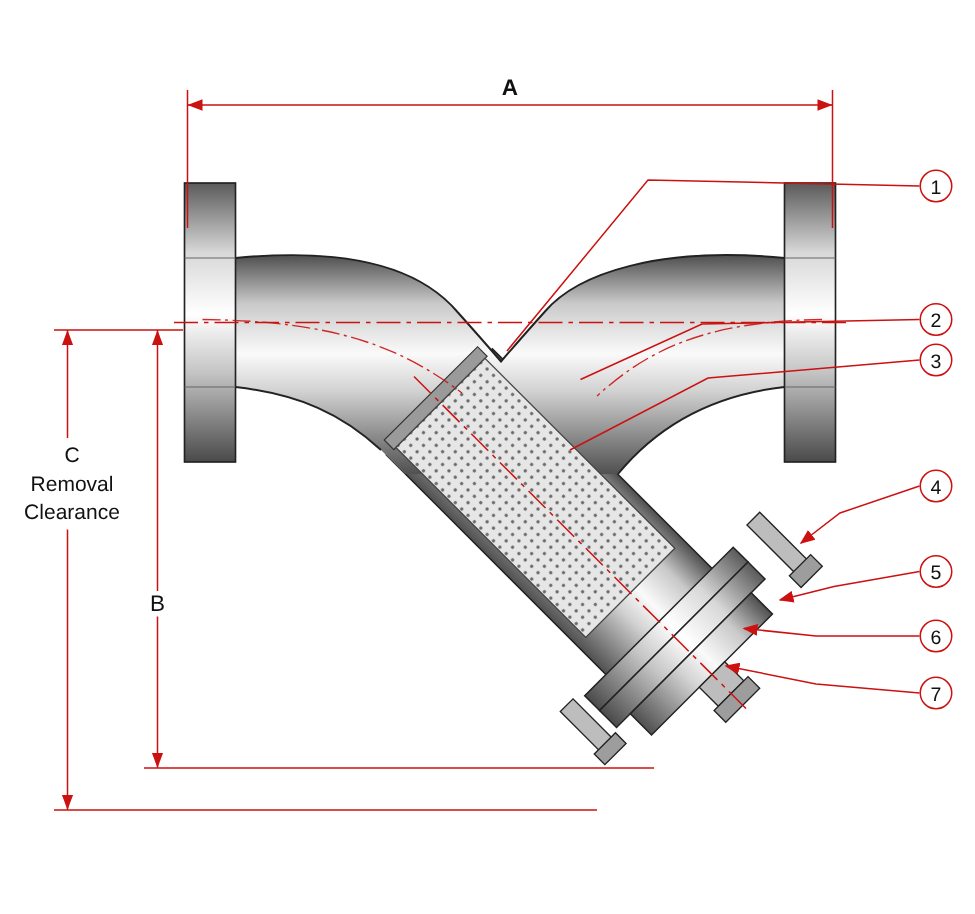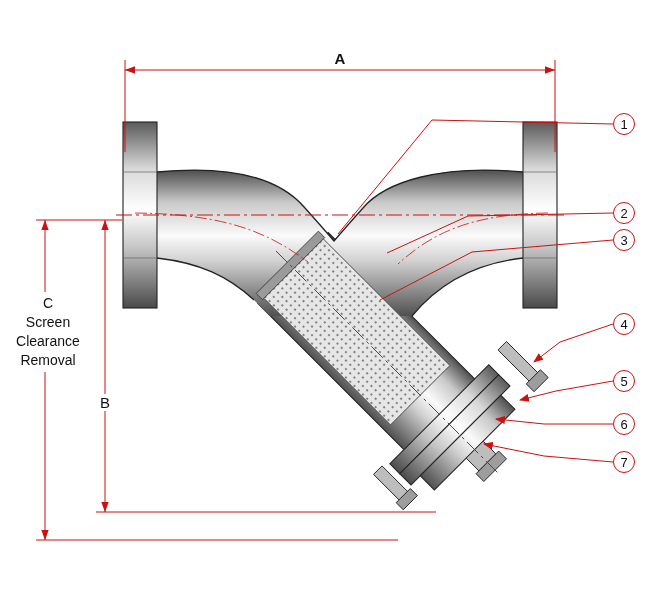--- a/index.html
+++ b/index.html
@@ -115,23 +115,22 @@
     <path class="red-line" stroke-width="1" marker-end="url(#arr)" d="M613,324 L560,342 L534,362"></path>
     <path class="red-line" stroke-width="1" marker-end="url(#arr)" d="M613,381 L556,391 L520,400"></path>
     <path class="red-line" stroke-width="1" marker-end="url(#arr)" d="M613,424 L544,424 L496,419"></path>
     <path class="red-line" stroke-width="1" marker-end="url(#arr)" d="M613,462 L544,456 L484,444"></path>
   </svg>
 
   <div class="dim-label dim-a">A</div>
   <div class="dim-label dim-b">B</div>
   <div class="dim-label c-block">
     <div>C</div>
-    <div>Screen</div>
+    <div>Removal</div>
     <div>Clearance</div>
-    <div>Removal</div>
   </div>
 
   <div class="callout" style="left:613px; top:113px;">1</div>
   <div class="callout" style="left:613px; top:202px;">2</div>
   <div class="callout" style="left:613px; top:229px;">3</div>
   <div class="callout" style="left:613px; top:313px;">4</div>
   <div class="callout" style="left:613px; top:370px;">5</div>
   <div class="callout" style="left:613px; top:413px;">6</div>
   <div class="callout" style="left:613px; top:451px;">7</div>
 

